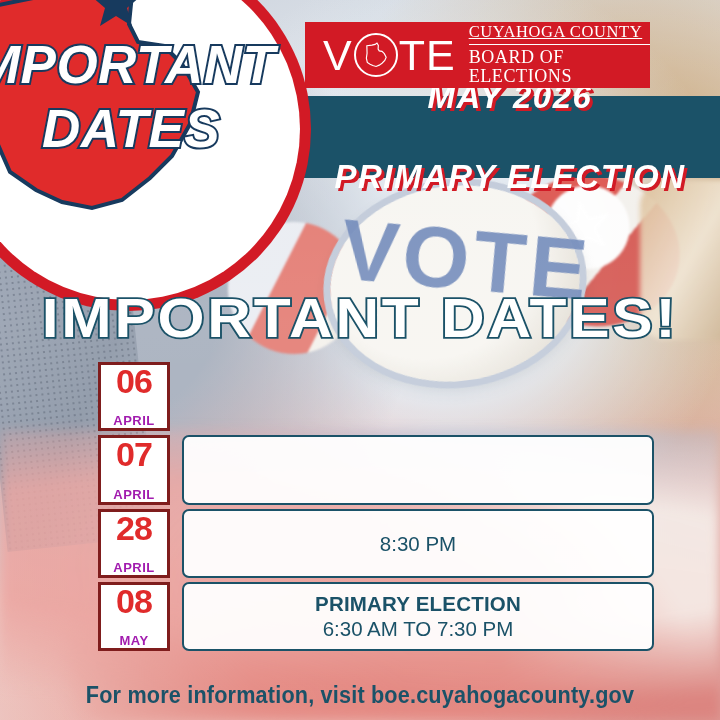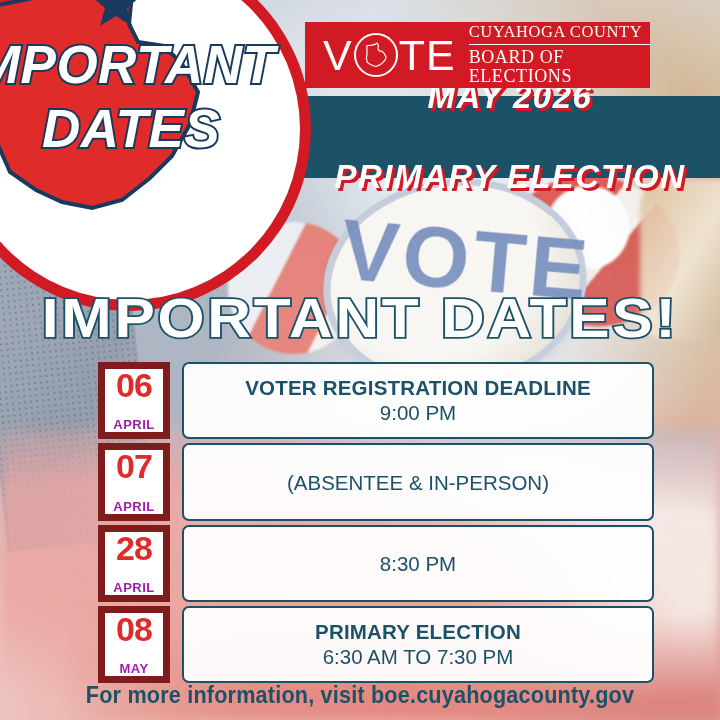--- a/index.html
+++ b/index.html
@@ -104,21 +104,21 @@
     position:relative;display:inline-block;width:40px;height:40px;border-radius:50%;
     border:2px solid #fff;margin:0 1px;
   }
   .vote-o .ohio{
     position:absolute;left:9px;top:7px;width:23px;height:26px;
   }
   .boe-block{
     margin-left:13px;color:#fff;font-family:"Liberation Serif", serif;
     letter-spacing:.6px;line-height:1.08;
   }
-  .boe-1{font-size:16.5px;}
+  .boe-1{font-size:16.5px;text-decoration:underline;}
   .boe-rule{height:1.6px;background:#fff;margin:2.5px 0 2.5px;}
   .boe-2{font-size:18px;}
 
   .banner-teal{
     position:absolute;left:300px;top:96px;width:420px;height:82px;
     background:#1b5268;z-index:5;display:flex;flex-direction:column;
     align-items:center;justify-content:center;gap:40px;
   }
   .teal-line{
     color:#ffffff;font-style:italic;font-weight:700;
@@ -158,21 +158,21 @@
     color:#ffffff;
     -webkit-text-stroke:3.5px #1b5268;
     paint-order:stroke fill;
     transform:scaleX(1.1);
   }
 
   
   .rows{position:absolute;left:0;top:362px;width:720px;z-index:8;}
   .row{display:flex;align-items:stretch;margin-bottom:4px;padding-left:98px;}
   .daybox{
-    width:72px;min-height:68px;background:#ffffff;border:7px solid #7f1d1d;
+    width:72px;min-height:68px;background:#ffffff;border:3px solid #7f1d1d;
     display:flex;flex-direction:column;align-items:center;justify-content:center;
     box-sizing:border-box;
   }
   .daynum{
     color:#e02b2b;font-weight:700;font-size:34px;line-height:.95;
     font-family:"Liberation Sans", sans-serif;letter-spacing:-1px;
   }
   .daymon{
     color:#a21caf;font-weight:700;font-size:13px;margin-top:16px;letter-spacing:.5px;
     font-family:"Liberation Sans", sans-serif;
@@ -259,33 +259,28 @@
 
   <div class="main-title">IMPORTANT DATES!</div>
 
   <div class="rows">
 
     <div class="row">
       <div class="daybox">
         <div class="daynum">06</div>
         <div class="daymon">APRIL</div>
       </div>
-      <div class="panel">
-        <div class="p-title">VOTER REGISTRATION DEADLINE</div>
-        <div class="p-sub">9:00 PM</div>
-      </div>
     </div>
 
     <div class="row">
       <div class="daybox">
         <div class="daynum">07</div>
         <div class="daymon">APRIL</div>
       </div>
       <div class="panel">
-        <div class="p-sub">(ABSENTEE &amp; IN-PERSON)</div>
       </div>
     </div>
 
     <div class="row">
       <div class="daybox">
         <div class="daynum">28</div>
         <div class="daymon">APRIL</div>
       </div>
       <div class="panel">
         <div class="p-sub">8:30 PM</div>

